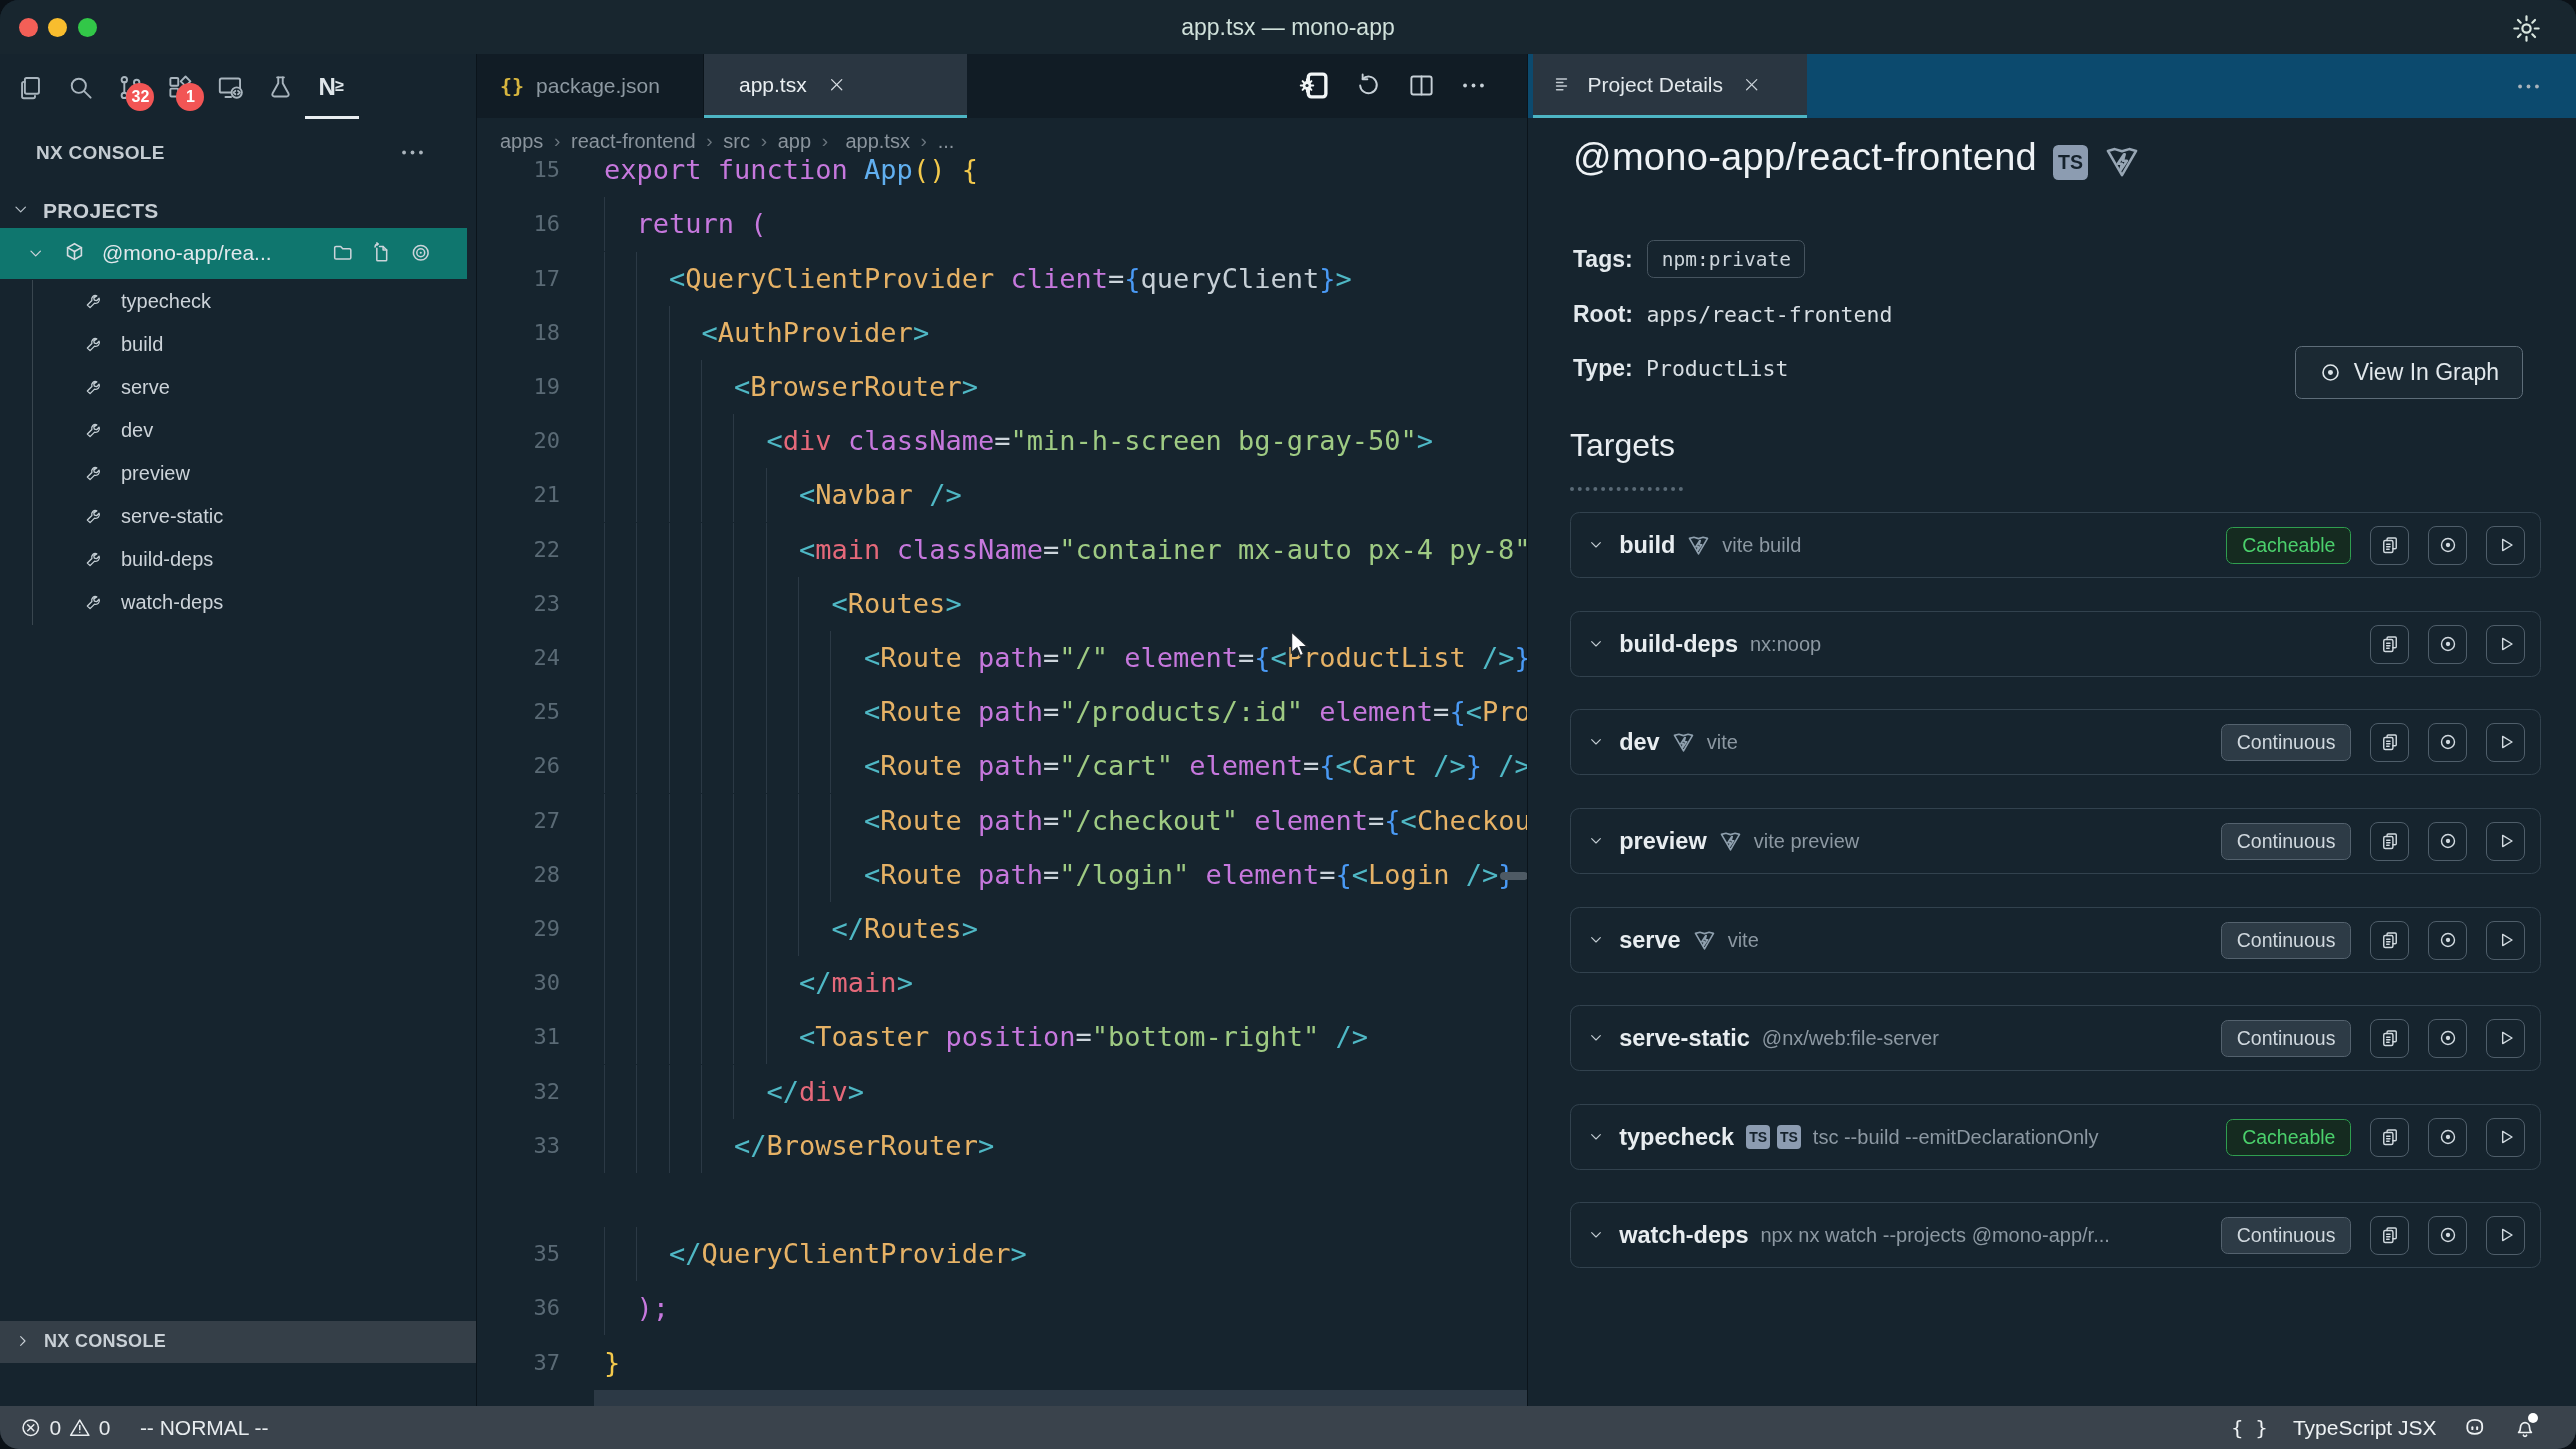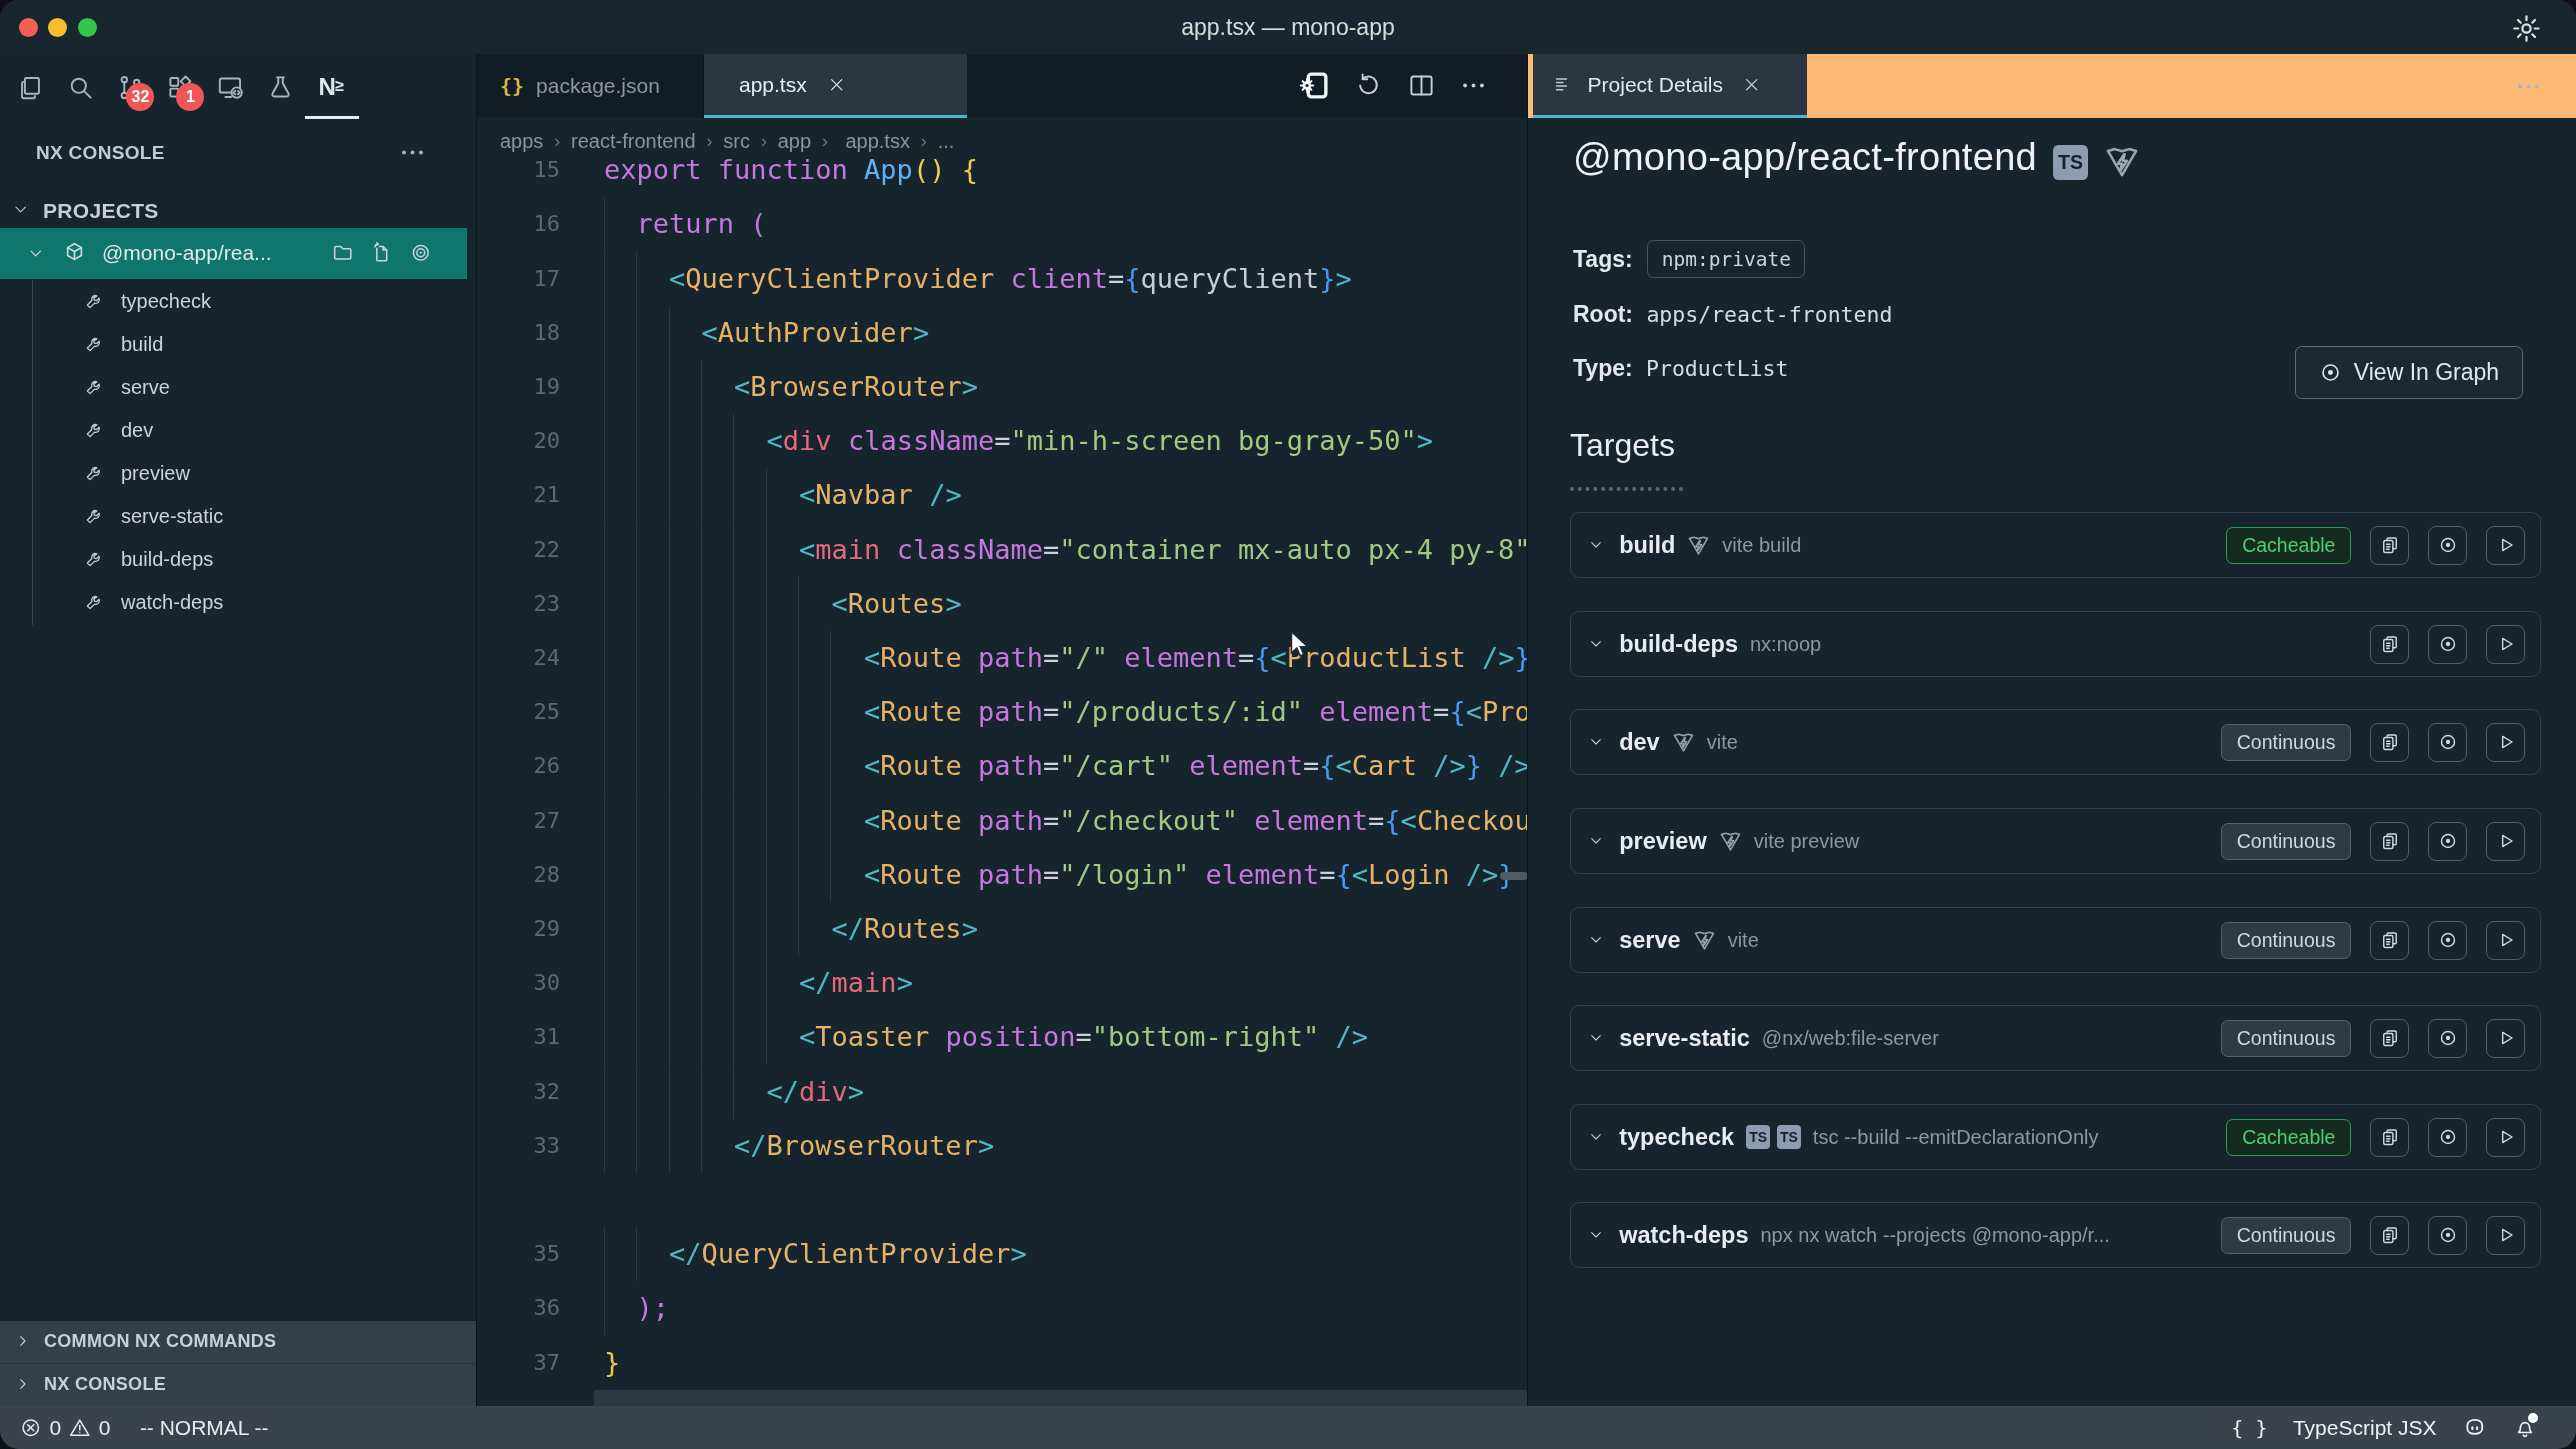--- a/index.html
+++ b/index.html
@@ -62,21 +62,21 @@
       font-family:"DejaVu Sans Mono",monospace;font-size:22px;color:#5a6a75;}
   .code-row .ct{position:absolute;left:127px;top:0;height:54px;line-height:54px;white-space:pre;
       font-family:"DejaVu Sans Mono",monospace;font-size:27px;}
   .guide{position:absolute;top:0;bottom:0;width:1.3px;background:#2b3945;}
   .tk-kw{color:#c678dd;} .tk-fn{color:#61afef;} .tk-yb{color:#f3c94c;} .tk-ab{color:#4fb8c5;}
   .tk-cp{color:#e6b266;} .tk-tg{color:#e5697a;} .tk-at{color:#c678dd;} .tk-bb{color:#4a9af5;}
   .tk-st{color:#9fcb83;} .tk-op{color:#ccd4db;} .tk-pl{color:#c6cfd6;}
   #hscroll{position:absolute;left:1023px;top:818px;width:28px;height:8px;background:#4e5a64;border-radius:4px;}
   
   #panel{position:absolute;left:1527px;top:54px;width:1049px;height:1352px;background:#16242e;border-left:1.3px solid #0b141b;box-sizing:border-box;overflow:hidden;}
-  #panel-tabbar{position:absolute;left:0;top:0;width:100%;height:64px;background:#fdba74;}
+  #panel-tabbar{position:absolute;left:0;top:0;width:100%;height:64px;background:#0c4a6e;}
   #panel-tab{position:absolute;left:4.7px;top:0;width:274px;height:64px;background:#2a3641;border-bottom:3.4px solid #4db5c4;
       display:flex;align-items:center;gap:13.4px;padding:0 20px;box-sizing:border-box;}
   #panel-tab .lb{font-size:21px;color:#e2e8ec;}
   #panel-dots{position:absolute;right:34px;top:19px;color:#aab4bc;}
   #panel-title-row{position:absolute;left:45px;top:81px;display:flex;align-items:center;gap:16px;}
   #panel-title{font-size:38px;color:#eef2f5;letter-spacing:0.3px;}
   .ts-badge{background:#8c9cb1;color:#15222c;font-weight:800;border-radius:5.4px;display:flex;align-items:center;justify-content:center;}
   .ts-lg{width:35px;height:35px;font-size:19.5px;margin-top:9.4px;}
   .ts-sm{width:24px;height:24px;font-size:14px;border-radius:4px;}
   .vite-ic{color:#98a7b5;}
@@ -318,28 +318,20 @@
           <span class="lb">watch-deps</span>
         </div>
       </div>
     <div id="bottom-sections">
       <div class="bsec">
         <span class="ch">
             <svg viewBox="0 0 24 24" fill="none" stroke="currentColor" stroke-width="1.7" stroke-linecap="round" stroke-linejoin="round" width="16" height="16">
               <path d="M8.5 5.5L15 12l-6.5 6.5"></path>
             </svg>
           </span>
-        <span class="t">COMMON NX COMMANDS</span>
-      </div>
-      <div class="bsec">
-        <span class="ch">
-            <svg viewBox="0 0 24 24" fill="none" stroke="currentColor" stroke-width="1.7" stroke-linecap="round" stroke-linejoin="round" width="16" height="16">
-              <path d="M8.5 5.5L15 12l-6.5 6.5"></path>
-            </svg>
-          </span>
         <span class="t">NX CONSOLE</span>
       </div>
     </div>
   </div>
 
   <div id="editor">
     <div id="tabbar">
       <div class="tab" id="tab-0">
         <span class="braces-ic">{}</span>
         <span class="lb">package.json</span>

